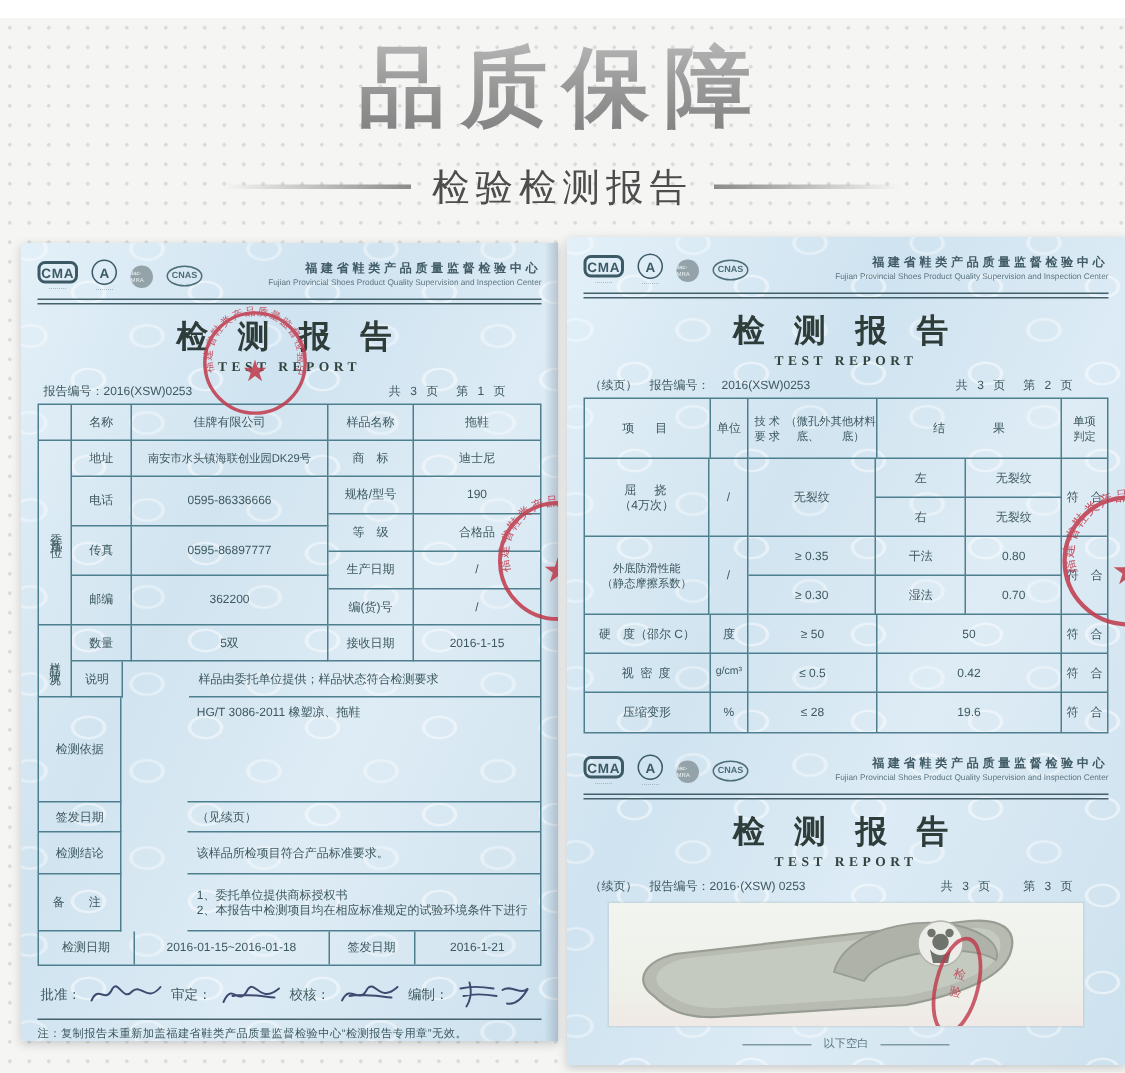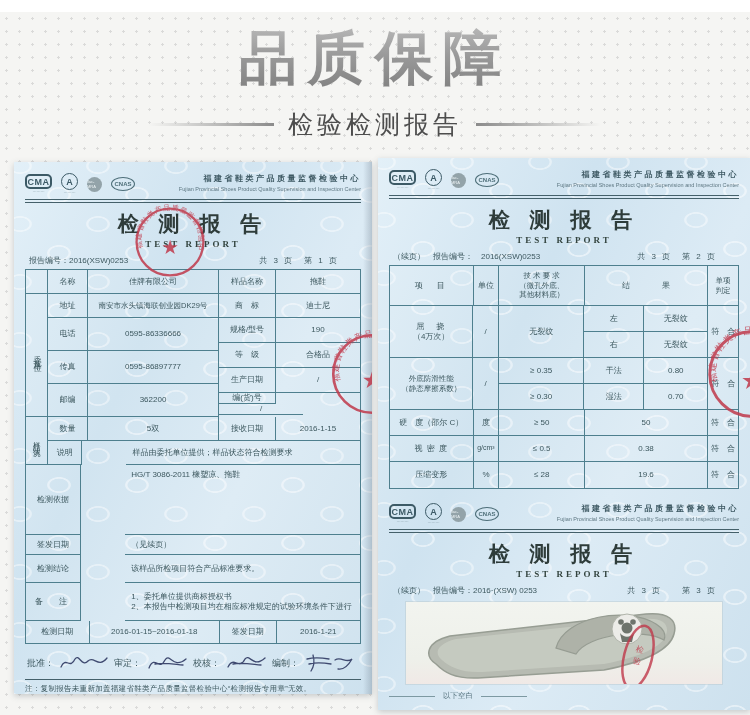--- a/index.html
+++ b/index.html
@@ -100,21 +100,21 @@
   
   .stamp { position:absolute; z-index:3; opacity:.85; }
   .stamp-title-l { left:118px; top:42px; width:76px; height:76px; }
   .stamp-edge-l { right:-44px; top:168px; width:88px; height:88px; }
   .stamp-edge-r { right:-50px; top:168px; width:96px; height:96px; }
 
   
   .photo { margin:6px auto 0 auto; width:316px; height:82px; position:relative;
     background:linear-gradient(180deg,#f2f4ef 0%,#eef0ea 70%,#f0e9e6 100%);
     box-shadow:0 0 0 1px rgba(180,195,200,.4); }
-  .blanknote { display:flex; align-items:center; justify-content:flex-start; gap:8px; margin-top:7px; font-size:7.5px; color:#5a7680; }
+  .blanknote { display:flex; align-items:center; justify-content:center; gap:8px; margin-top:7px; font-size:7.5px; color:#5a7680; }
   .blankline { width:46px; height:1px; background:#7d99a2; }
 </style>
 </head>
 <body>
 
 <svg width="0" height="0" style="position:absolute" aria-hidden="true">
   <defs>
     <path id="arcTop" d="M 14,58 A 38,38 0 1 1 86,58" fill="none"></path>
   </defs>
 </svg>
@@ -208,21 +208,21 @@
             <div class="c bb" style="width:84px;">190</div>
           </div>
           <div class="row" style="height:25px;">
             <div class="c br bb" style="width:57px;">等　级</div>
             <div class="c bb" style="width:84px;">合格品</div>
           </div>
           <div class="row" style="height:25px;">
             <div class="c br bb" style="width:57px;">生产日期</div>
             <div class="c bb" style="width:84px;">/</div>
           </div>
-          <div class="row" style="height:24px;flex-direction:column;">
+          <div class="row" style="height:24px;">
             <div class="c br bb" style="width:57px;">编(货)号</div>
             <div class="c bb" style="width:84px;">/</div>
           </div>
         </div>
       </div>
 
       <div class="row">
         <div class="c br bb vert" style="width:24px; height:48px; font-size:7.5px;">样品状况</div>
         <div class="col" style="width:312px;">
           <div class="row" style="height:24px;">
@@ -332,21 +332,21 @@
     <div class="infoline">
       <div><span>（续页）</span>　<span>报告编号：</span>　<span>2016(XSW)0253</span></div>
       <div class="pages">共 3 页　第 2 页</div>
     </div>
 
     <div class="tbl" style="width:350px;">
 
       <div class="row" style="height:40px;">
         <div class="c br bb" style="width:84px; letter-spacing:3px;">项　目</div>
         <div class="c br bb" style="width:26px;">单位</div>
-        <div class="c br bb" style="width:86px; flex-direction:column; font-size:7.5px;">
+        <div class="c br bb" style="width:86px; flex-direction:row; font-size:7.5px;">
           <div>技 术 要 求</div>
           <div>（微孔外底、</div>
           <div>其他材料底）</div>
         </div>
         <div class="c br bb" style="width:124px;">结　　　　果</div>
         <div class="c bb" style="width:30px; flex-direction:column; font-size:7.5px;">
           <div>单项</div>
           <div>判定</div>
         </div>
       </div>
@@ -402,21 +402,21 @@
         <div class="c br bb" style="width:26px;">度</div>
         <div class="c br bb" style="width:86px;">≥ 50</div>
         <div class="c br bb" style="width:124px;">50</div>
         <div class="c bb" style="width:30px;">符　合</div>
       </div>
 
       <div class="row" style="height:26px;">
         <div class="c br bb" style="width:84px; letter-spacing:1px;">视 密 度</div>
         <div class="c br bb" style="width:26px; font-size:7px;">g/cm³</div>
         <div class="c br bb" style="width:86px;">≤ 0.5</div>
-        <div class="c br bb" style="width:124px;">0.38</div>
+        <div class="c br bb" style="width:124px;">0.42</div>
         <div class="c bb" style="width:30px;">符　合</div>
       </div>
 
       <div class="row" style="height:26px;">
         <div class="c br" style="width:84px;">压缩变形</div>
         <div class="c br" style="width:26px;">%</div>
         <div class="c br" style="width:86px;">≤ 28</div>
         <div class="c br" style="width:124px;">19.6</div>
         <div class="c" style="width:30px;">符　合</div>
       </div>

